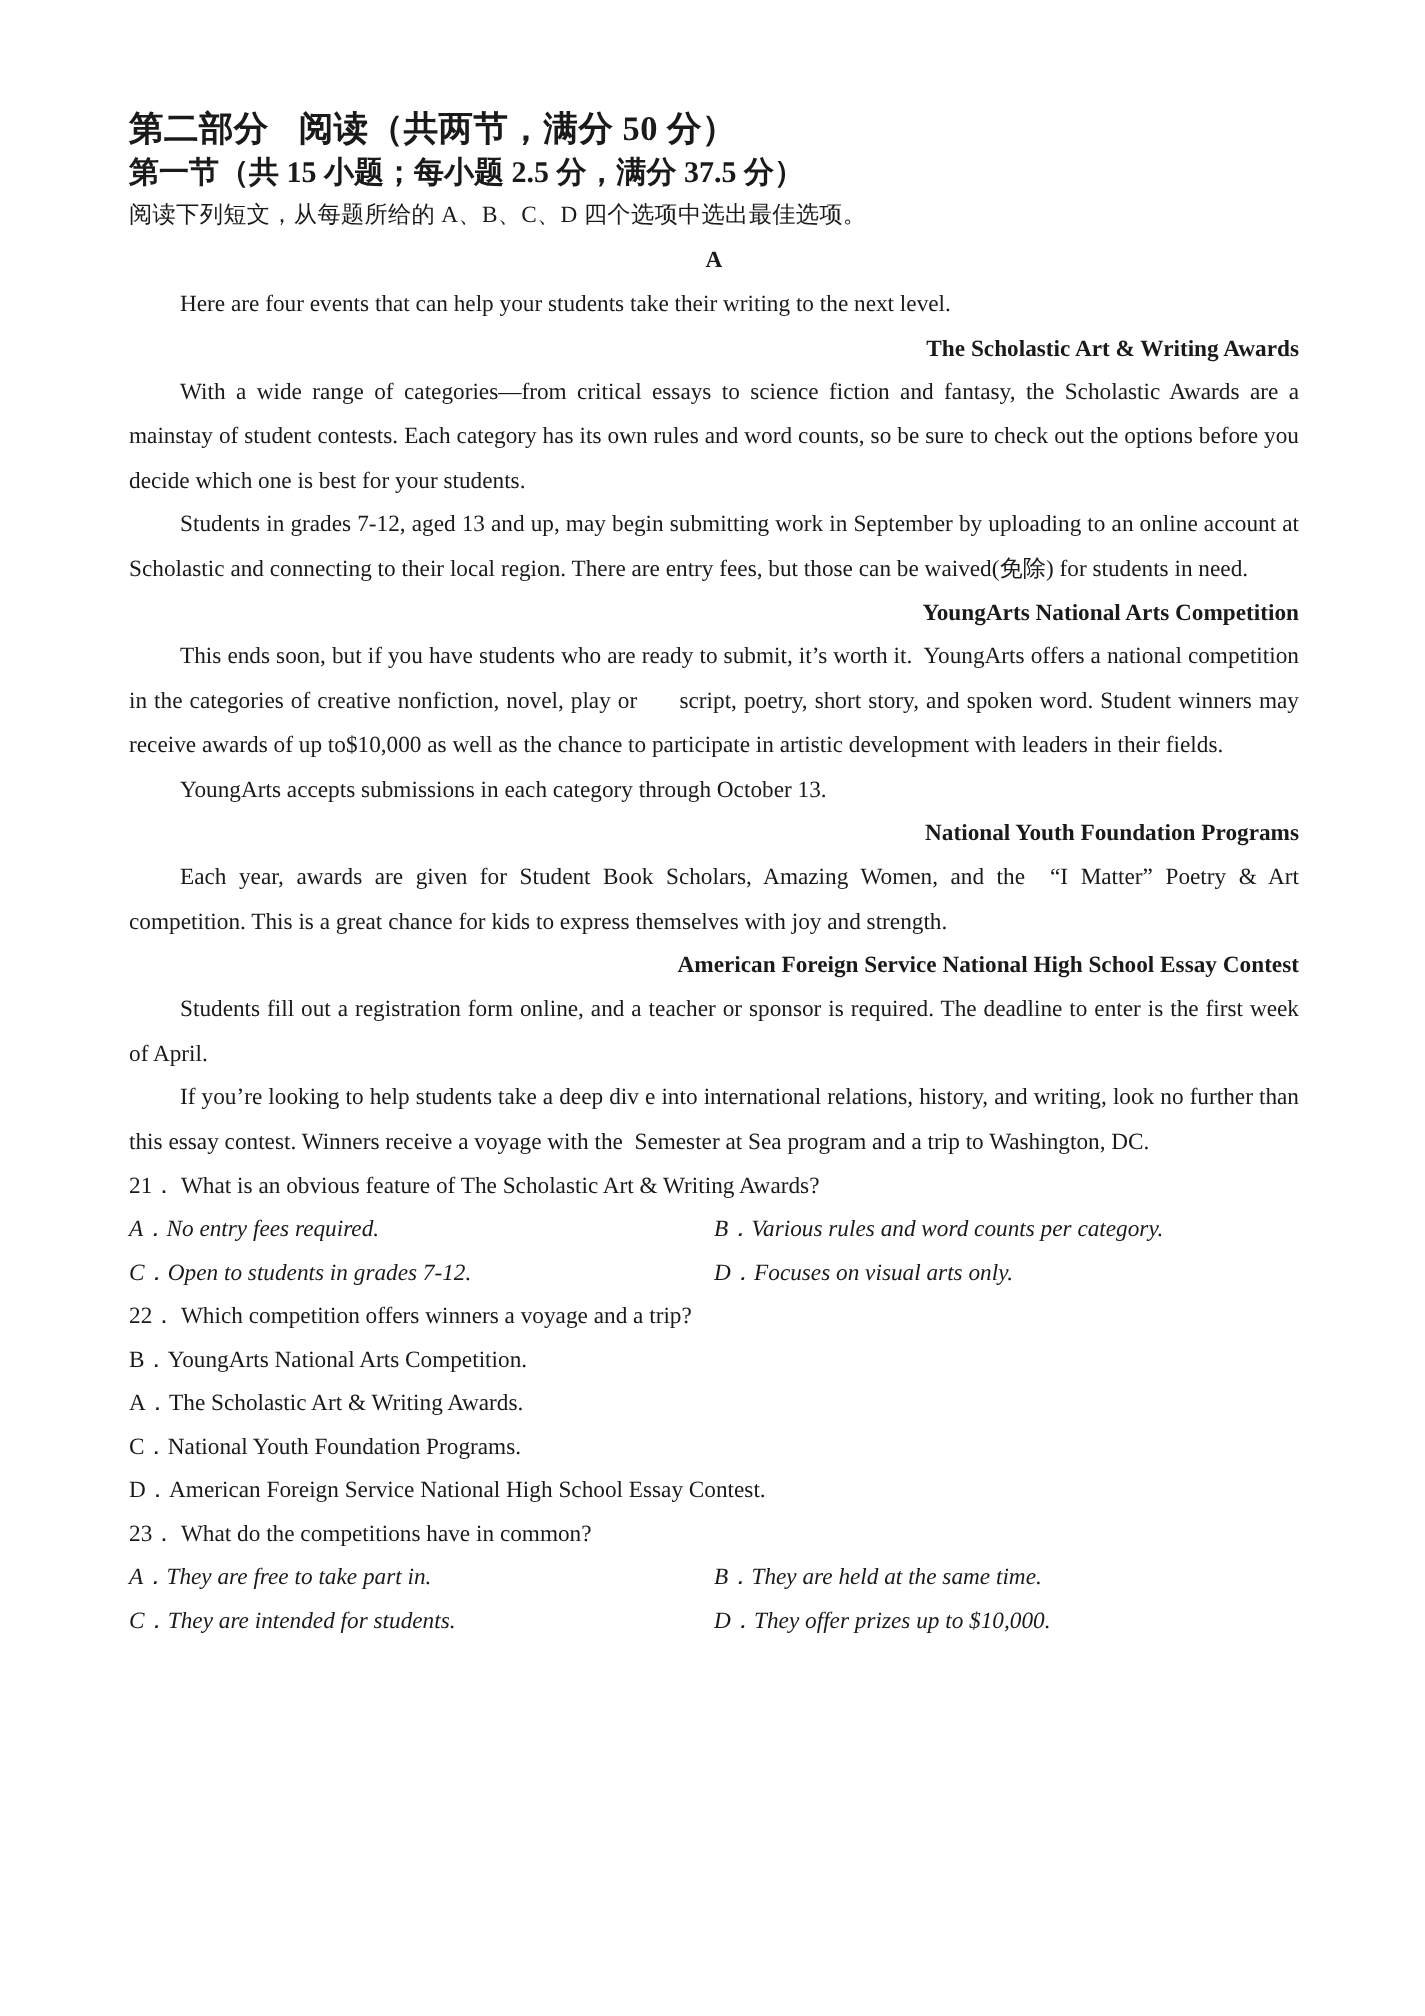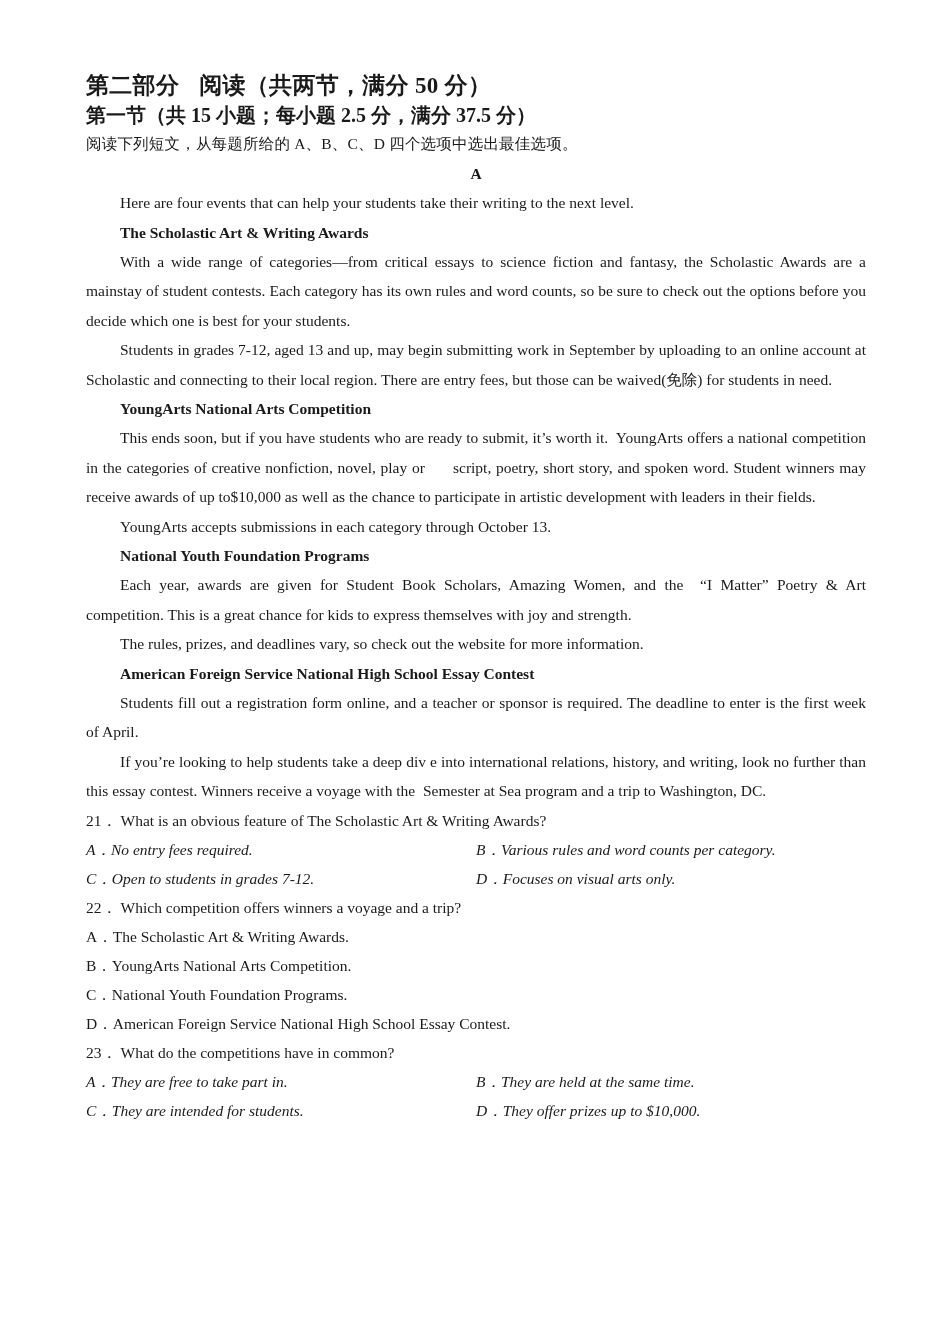--- a/index.html
+++ b/index.html
@@ -11,21 +11,21 @@
     .page {
       position: absolute; left: 86px; top: 72px; width: 780px;
       font-size: 15.5px;
     }
     .h1 { font-weight: bold; font-size: 23px; line-height: 28px; height: 28px; letter-spacing: 0.3px; }
     .h1 .gap { display: inline-block; width: 20px; }
     .h2 { font-weight: bold; font-size: 20px; line-height: 30px; height: 30px; }
     .instr { line-height: 28px; height: 29px; letter-spacing: 0.2px; }
     .passage-label { text-align: center; font-weight: bold; line-height: 29px; height: 29px; }
     .p { line-height: 29.5px; text-indent: 34px; margin: 0; text-align: justify; text-align-last: left; }
-    .sub { font-weight: bold; line-height: 29px; padding-left: 34px; margin: 0; }
+    .sub { font-weight: bold; line-height: 29px; padding-left: 34px; margin: 0; text-align: right; }
     .q { line-height: 29px; margin: 0; }
     .opt-row { display: flex; line-height: 29px; font-style: italic; }
     .opt-row .opt { width: 402px; }
     .opt-line { line-height: 29px; }
     .num { display: inline-block; }
   </style>
 </head>
 <body>
 
 <div class="page">
@@ -42,21 +42,20 @@
   <div class="sub">The Scholastic Art &amp; Writing Awards</div>
   <p class="p">With a wide range of categories—from critical essays to science fiction and fantasy, the Scholastic Awards are a mainstay of student contests. Each category has its own rules and word counts, so be sure to check out the options before you decide which one is best for your students.</p>
   <p class="p">Students in grades 7-12, aged 13 and up, may begin submitting work in September by uploading to an online account at Scholastic and connecting to their local region. There are entry fees, but those can be waived(免除) for students in need.</p>
 
   <div class="sub">YoungArts National Arts Competition</div>
   <p class="p" style="white-space: pre-wrap;">This ends soon, but if you have students who are ready to submit, it’s worth it.  YoungArts offers a national competition in the categories of creative nonfiction, novel, play or      script, poetry, short story, and spoken word. Student winners may receive awards of up to$10,000 as well as the chance to participate in artistic development with leaders in their fields.</p>
   <p class="p">YoungArts accepts submissions in each category through October 13.</p>
 
   <div class="sub">National Youth Foundation Programs</div>
   <p class="p" style="white-space: pre-wrap;">Each year, awards are given for Student Book Scholars, Amazing Women, and the  “I Matter” Poetry &amp; Art competition. This is a great chance for kids to express themselves with joy and strength.</p>
-  <p class="p">The rules, prizes, and deadlines vary, so check out the website for more information.</p>
 
   <div class="sub">American Foreign Service National High School Essay Contest</div>
   <p class="p">Students fill out a registration form online, and a teacher or sponsor is required. The deadline to enter is the first week of April.</p>
   <p class="p" style="white-space: pre-wrap;">If you’re looking to help students take a deep div e into international relations, history, and writing, look no further than this essay contest. Winners receive a voyage with the  Semester at Sea program and a trip to Washington, DC.</p>
 
   <div class="q">
     <span class="num">21．</span>
     <span>What is an obvious feature of The Scholastic Art &amp; Writing Awards?</span>
   </div>
   <div class="opt-row">
@@ -65,22 +64,22 @@
   </div>
   <div class="opt-row">
     <div class="opt"><span>C．</span><span>Open to students in grades 7-12.</span></div>
     <div class="opt"><span>D．</span><span>Focuses on visual arts only.</span></div>
   </div>
 
   <div class="q">
     <span class="num">22．</span>
     <span>Which competition offers winners a voyage and a trip?</span>
   </div>
+  <div class="opt-line"><span>B．</span><span>YoungArts National Arts Competition.</span></div>
   <div class="opt-line"><span>A．</span><span>The Scholastic Art &amp; Writing Awards.</span></div>
-  <div class="opt-line"><span>B．</span><span>YoungArts National Arts Competition.</span></div>
   <div class="opt-line"><span>C．</span><span>National Youth Foundation Programs.</span></div>
   <div class="opt-line"><span>D．</span><span>American Foreign Service National High School Essay Contest.</span></div>
 
   <div class="q">
     <span class="num">23．</span>
     <span>What do the competitions have in common?</span>
   </div>
   <div class="opt-row">
     <div class="opt"><span>A．</span><span>They are free to take part in.</span></div>
     <div class="opt"><span>B．</span><span>They are held at the same time.</span></div>

